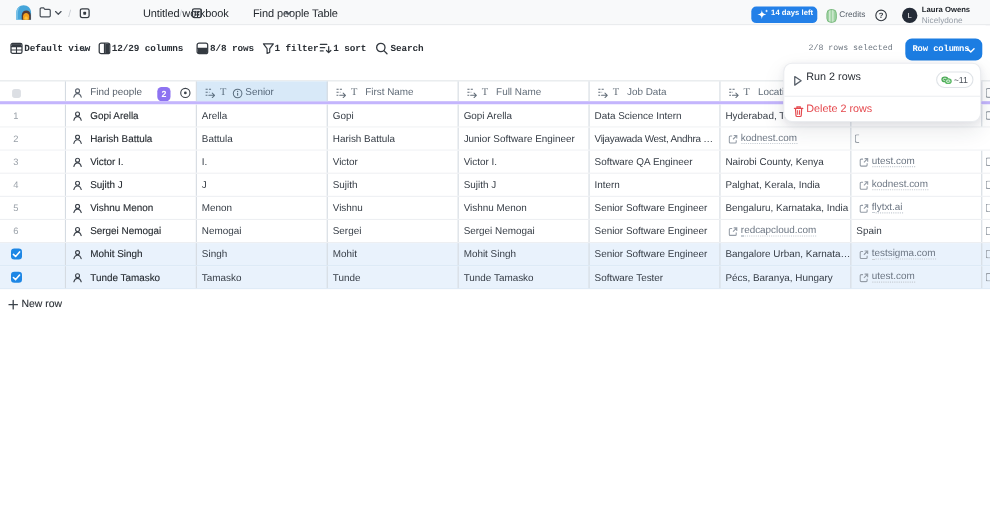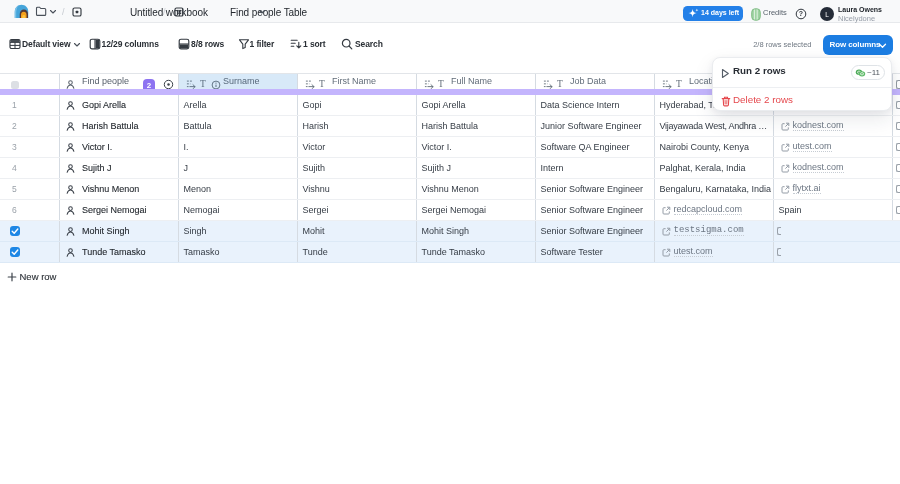--- a/index.html
+++ b/index.html
@@ -5,35 +5,35 @@
   * { margin:0; padding:0; box-sizing:border-box; }
   html,body { width:900px; height:484px; background:#fff; overflow:hidden;
     font-family:"Liberation Sans", sans-serif; -webkit-font-smoothing:antialiased; }
   .abs { position:absolute; }
   
   #topbar { position:absolute; left:0; top:0; width:900px; height:23px;
     background:#f8f9fa; border-bottom:1px solid #e7e9ec; }
   .crumb { font-size:10px; font-weight:400; color:#24292f; letter-spacing:-0.1px;padding-left:44px; }
   .slash { font-size:9px; color:#c6cbd1; }
   
-  #toolbar { position:absolute; left:0; top:23px; width:896px; height:33px; background:#fff; }
+  #toolbar { position:absolute; left:0; top:23px; width:896px; height:33px; background:#fff;font-family:Liberation Mono, monospace; }
   .tlabel { font-size:8.5px; font-weight:700; color:#2a2f35; letter-spacing:-0.1px; }
   
   #gap { position:absolute; left:0; top:56px; width:900px; height:18px; background:#fff; }
   #table { position:absolute; left:0; top:73px; width:900px; }
   .trow { position:relative; width:900px; height:21px; display:flex; background:#fff; border-bottom:1px solid #edeff2; }
   .trow.sel { background:#e9f2fc; border-bottom:1px solid #dce9f6; }
   .cell { position:relative; height:100%; border-right:1px solid #d5dbe2; display:flex; align-items:center; overflow:hidden; }
   .c0 { width:60px; }
   .c { width:119px; }
   .clast { width:7px; border-right:none; }
   .rownum { font-size:8.5px; color:#9aa1a9; padding-left:12px; }
   .celltext { font-size:9px; color:#353c45; padding-left:4.5px; white-space:nowrap; }
   .nametext { font-size:9px; color:#1f242a; -webkit-text-stroke:0.1px #1f242a; white-space:nowrap; }
-  .hdr { height:21.5px; border-bottom:6px solid #c4b5fd; border-top:1px solid #e2e5e9; background:#fff; }
+  .hdr { height:21.5px; border-bottom:3px solid #c4b5fd; border-top:1px solid #e2e5e9; background:#fff; }
   .hdrtext { font-size:9px; color:#626d79; white-space:nowrap; }
   .urltext { font-size:9px; color:#6c7683; border-bottom:1px dotted #c6ccd3; line-height:10px; white-space:nowrap; }
   
   #menu { position:absolute; left:712px; top:56.5px; width:180px; height:54px;
     background:#fff; border:1px solid #eaecef; border-radius:8px;
     box-shadow:0 8px 20px rgba(30,40,60,0.10), 0 2px 6px rgba(30,40,60,0.06); z-index:50; }
 </style>
 </head>
 <body>
 
@@ -189,21 +189,21 @@
     <div class="cell c" style="background:#d8e9f8;">
       <svg style="position:absolute;left:7px;top:5px;color:#5d7081" width="11" height="11">
           <use href="#i-type"></use>
         </svg>
       <span style="position:absolute;left:21px;top:4.5px;font-family:'Liberation Serif',serif;font-size:9.5px;font-weight:400;color:#5d7081;">T</span>
       <svg style="position:absolute;left:32px;top:5.5px;" width="10" height="10" viewBox="0 0 10 10">
         <circle cx="5" cy="5" r="3.9" fill="none" stroke="#5d7081" stroke-width="0.95"></circle>
         <path d="M5 4.6 L5 7" stroke="#5d7081" stroke-width="1"></path>
           <circle cx="5" cy="3.1" r="0.65" fill="#5d7081"></circle>
       </svg>
-      <span class="hdrtext" style="padding-left:44px;color:#57687a;">Surname</span>
+      <span class="hdrtext" style="padding-left:44px;color:#57687a;">Senior</span>
     </div>
     <div class="cell c">
       <svg style="position:absolute;left:7px;top:5px;color:#636e79" width="11" height="11">
           <use href="#i-type"></use>
         </svg>
       <span style="position:absolute;left:21px;top:4.5px;font-family:'Liberation Serif',serif;font-size:9.5px;font-weight:400;color:#636e79;">T</span>
       <span class="hdrtext" style="padding-left:34px;">First Name</span>
     </div>
     <div class="cell c">
       <svg style="position:absolute;left:7px;top:5px;color:#636e79" width="11" height="11">
@@ -273,23 +273,20 @@
       <div class="cell c">
         <svg style="position:absolute;left:6px;top:6px;color:#3a4049" width="9" height="9">
           <use href="#i-person"></use>
         </svg>
         <span class="nametext" style="padding-left:22px;">Harish Battula</span>
       </div>
       <div class="cell c">
         <span class="celltext">Battula</span>
       </div>
       <div class="cell c">
-        <span class="celltext">Harish</span>
-      </div>
-      <div class="cell c">
         <span class="celltext">Harish Battula</span>
       </div>
       <div class="cell c">
         <span class="celltext">Junior Software Engineer</span>
       </div>
       <div class="cell c">
         <span class="celltext"><span style="letter-spacing:-0.25px">Vijayawada West, Andhra …</span></span>
       </div>
       <div class="cell c">
         <svg style="position:absolute;left:6.5px;top:6px;color:#949ca6" width="9" height="9">
@@ -460,24 +457,27 @@
       <div class="cell c">
         <span class="celltext">Mohit</span>
       </div>
       <div class="cell c">
         <span class="celltext">Mohit Singh</span>
       </div>
       <div class="cell c">
         <span class="celltext">Senior Software Engineer</span>
       </div>
       <div class="cell c">
-        <svg style="position:absolute;left:6.5px;top:6px;color:#949ca6" width="9" height="9">
-          <use href="#i-ext"></use>
-        </svg>
-        <span class="urltext" style="margin-left:18.5px;font-family:Liberation Mono, monospace;">testsigma.com</span>
+        <span class="celltext">Bangalore Urban, Karnata…</span>
+      </div>
+      <div class="cell c">
+        <svg style="position:absolute;left:6.5px;top:6px;color:#949ca6" width="9" height="9">
+          <use href="#i-ext"></use>
+        </svg>
+        <span class="urltext" style="margin-left:18.5px;">testsigma.com</span>
       </div>
       <div class="cell clast">
         <span style="position:absolute;left:3px;top:6.5px;width:9px;height:8px;border:1px solid #99a0a8;border-radius:2px;border-right:none;"></span>
       </div>
     </div>
     <div class="trow sel">
       <div class="cell c0">
         <span style="position:absolute;left:10px;top:5.5px;width:10px;height:10px;border-radius:3px;background:#1e87e5;"></span>
         <svg style="position:absolute;left:10px;top:5.5px;" width="10" height="10">
           <use href="#i-check"></use>
@@ -493,20 +493,23 @@
         <span class="celltext">Tamasko</span>
       </div>
       <div class="cell c">
         <span class="celltext">Tunde</span>
       </div>
       <div class="cell c">
         <span class="celltext">Tunde Tamasko</span>
       </div>
       <div class="cell c">
         <span class="celltext">Software Tester</span>
+      </div>
+      <div class="cell c">
+        <span class="celltext">Pécs, Baranya, Hungary</span>
       </div>
       <div class="cell c">
         <svg style="position:absolute;left:6.5px;top:6px;color:#949ca6" width="9" height="9">
           <use href="#i-ext"></use>
         </svg>
         <span class="urltext" style="margin-left:18.5px;">utest.com</span>
       </div>
       <div class="cell clast">
         <span style="position:absolute;left:3px;top:6.5px;width:9px;height:8px;border:1px solid #99a0a8;border-radius:2px;border-right:none;"></span>
       </div>
@@ -516,21 +519,21 @@
   <svg class="abs" style="left:6.5px;top:9px;" width="10" height="10" viewBox="0 0 10 10">
     <path d="M5 1.2 L5 8.8 M1.2 5 L8.8 5" stroke="#3c434b" stroke-width="1.2" stroke-linecap="round"></path>
   </svg>
   <div class="abs" style="left:19.5px;top:8px;font-size:9.5px;color:#2b3036;-webkit-text-stroke:0.1px #2b3036;">New row</div>
 </div>
 
 <div id="menu">
   <svg class="abs" style="left:7px;top:10.5px;" width="10" height="11" viewBox="0 0 10 11">
     <path d="M2.5 1.6 L8.3 5.5 L2.5 9.4 Z" fill="none" stroke="#565e68" stroke-width="1.15" stroke-linejoin="round"></path>
   </svg>
-  <div class="abs" style="left:20px;top:7px;font-size:9.8px;color:#282d34;font-weight:bold;">Run 2 rows</div>
+  <div class="abs" style="left:20px;top:7px;font-size:9.8px;color:#282d34;">Run 2 rows</div>
   <div class="abs" style="left:138px;top:7.5px;width:33.5px;height:15px;border:1px solid #dfe3e7;border-radius:7.5px;background:#fff;"></div>
   <svg class="abs" style="left:142px;top:11.5px;" width="11" height="8" viewBox="0 0 11 8">
     <ellipse cx="4" cy="3.2" rx="3.2" ry="2.6" fill="#49a854"></ellipse>
     <ellipse cx="4" cy="3.2" rx="1.6" ry="1.1" fill="none" stroke="#fff" stroke-width="0.7"></ellipse>
     <ellipse cx="7" cy="4.8" rx="3.2" ry="2.6" fill="#5cb966"></ellipse>
     <ellipse cx="7" cy="4.8" rx="1.6" ry="1.1" fill="none" stroke="#fff" stroke-width="0.7"></ellipse>
   </svg>
   <div class="abs" style="left:154px;top:10.3px;font-size:8px;color:#4d545c;">~11</div>
   <div class="abs" style="left:0;top:29px;width:178px;height:1px;background:#edeff2;"></div>
   <svg class="abs" style="left:7.5px;top:38.5px;" width="10" height="11" viewBox="0 0 10 11">

